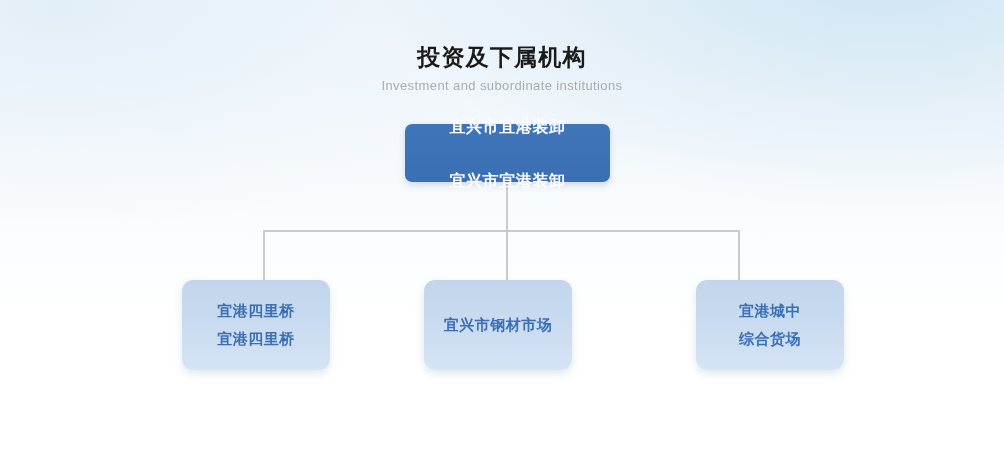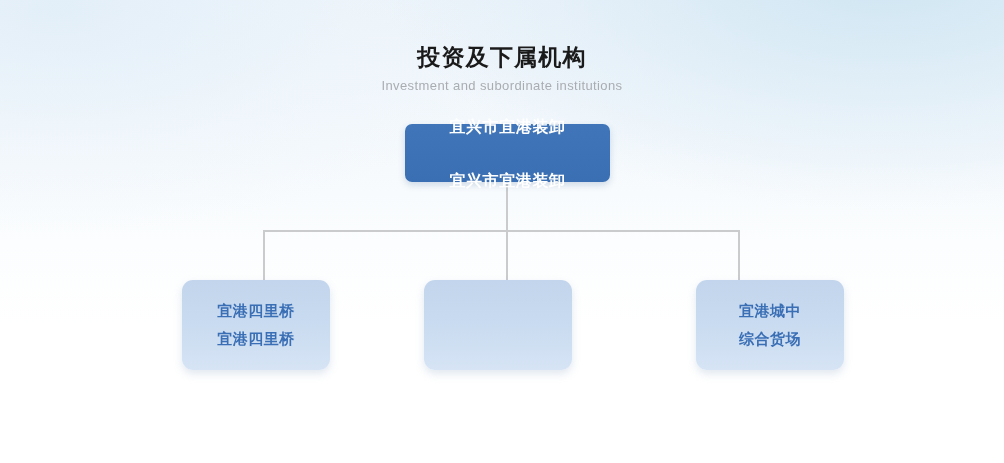--- a/index.html
+++ b/index.html
@@ -146,20 +146,21 @@
     <div class="node-line">宜兴市宜港装卸</div>
     <div class="node-line">宜兴市宜港装卸</div>
   </div>
 
   <div class="node node-child" id="node-child-0">
     <div class="node-line">宜港四里桥</div>
     <div class="node-line">宜港四里桥</div>
   </div>
 
   <div class="node node-child" id="node-child-1">
+    <div class="node-line">宜兴市钢材市场</div>
   </div>
 
   <div class="node node-child" id="node-child-2">
     <div class="node-line">宜港城中</div>
     <div class="node-line">综合货场</div>
   </div>
 
 </div>
 
 </body></html>

